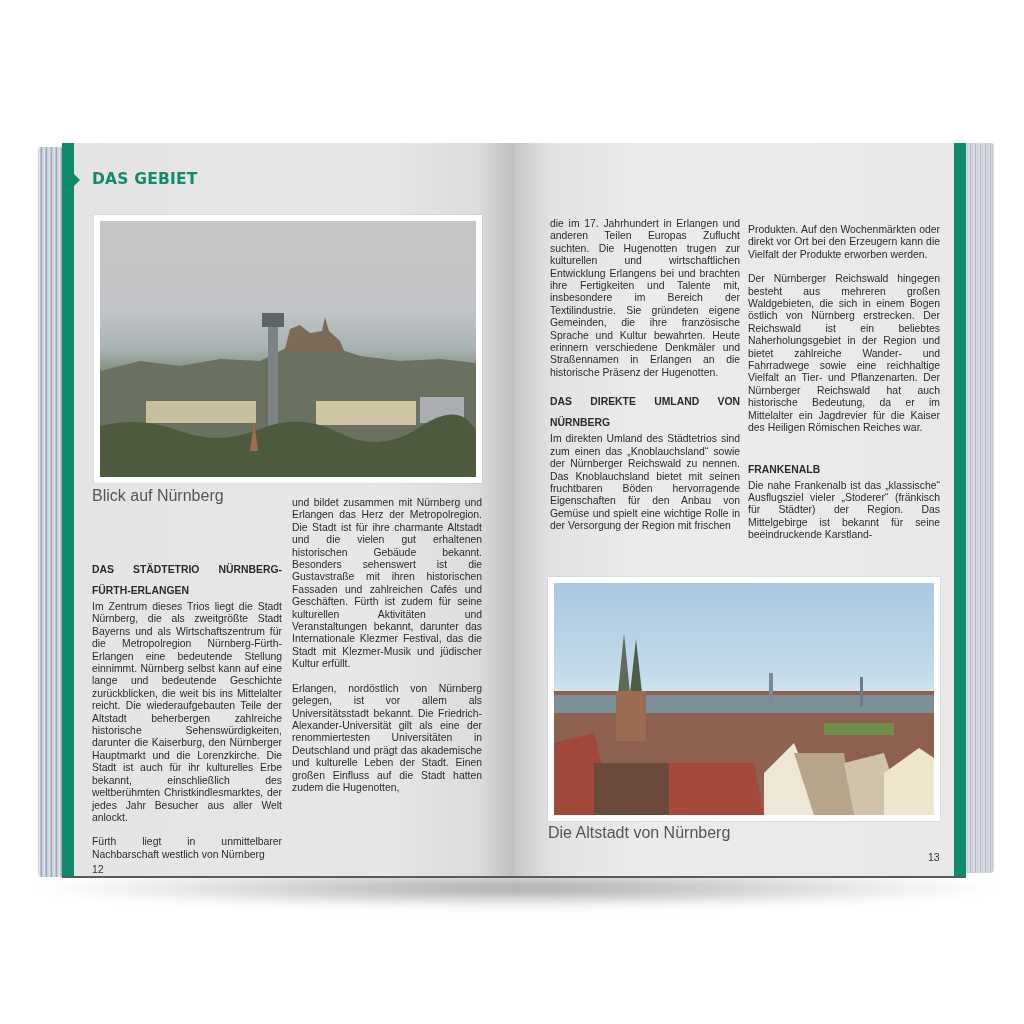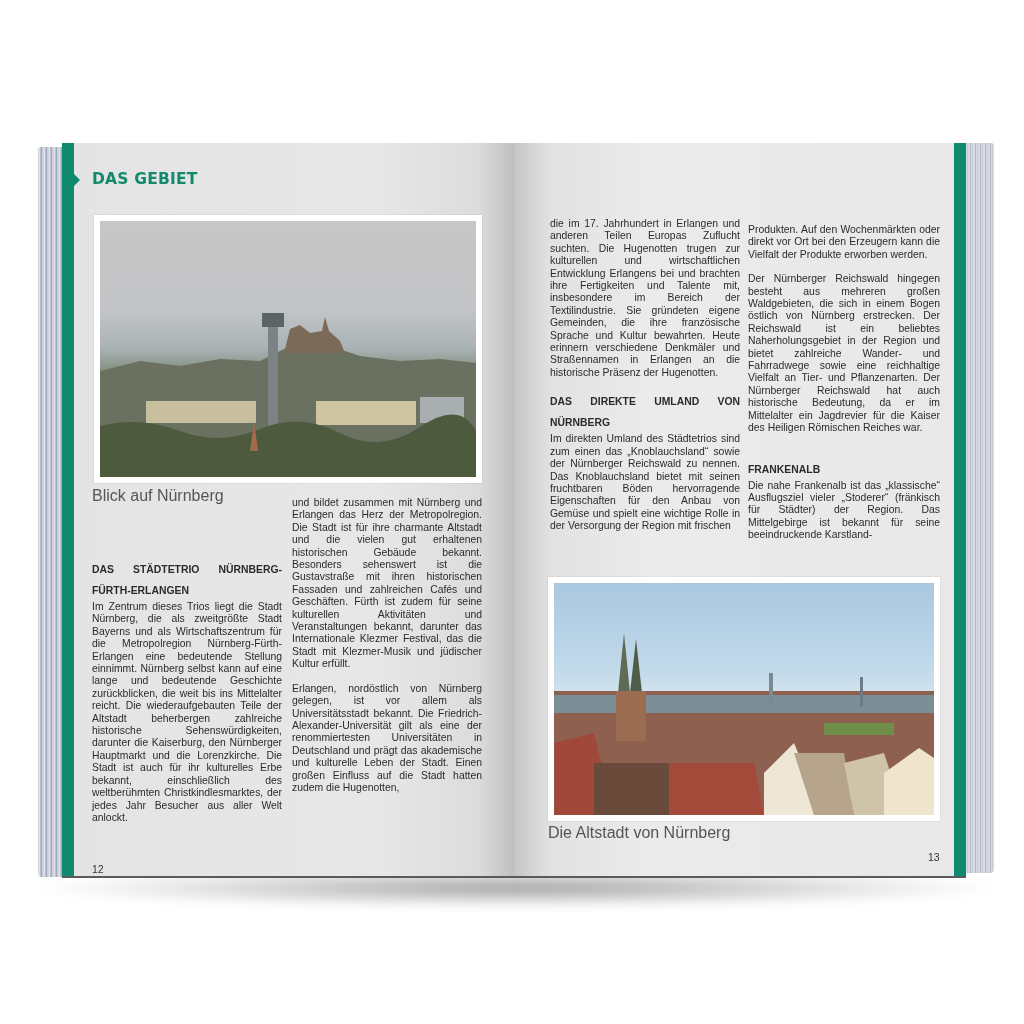--- a/index.html
+++ b/index.html
@@ -121,20 +121,21 @@
         <path d="M0 205 Q40 195 80 210 T160 208 T240 212 T320 206 T376 210 L376 256 L0 256 Z" fill="#4e5a3d"></path>
         <path d="M150 230 L154 200 L158 230 Z" fill="#a26b4d"></path>
       </svg>
     </div>
   </div>
   <div class="caption" style="left:30px; top:344px;">Blick auf Nürnberg</div>
 
   <div class="col" style="left:30px; top:384px; width:190px;margin-top:32px;">
     <h3>DAS STÄDTETRIO NÜRNBERG-FÜRTH-ERLANGEN</h3>
     <p>Im Zentrum dieses Trios liegt die Stadt Nürnberg, die als zweitgrößte Stadt Bayerns und als Wirtschaftszentrum für die Metropolregion Nürnberg-Fürth-Erlangen eine bedeutende Stellung einnimmt. Nürnberg selbst kann auf eine lange und bedeutende Geschichte zurückblicken, die weit bis ins Mittelalter reicht. Die wiederaufgebauten Teile der Altstadt beherbergen zahlreiche historische Sehenswürdigkeiten, darunter die Kaiserburg, den Nürnberger Hauptmarkt und die Lorenzkirche. Die Stadt ist auch für ihr kulturelles Erbe bekannt, einschließlich des weltberühmten Christkindlesmarktes, der jedes Jahr Besucher aus aller Welt anlockt.</p>
+    <p>Fürth liegt in unmittelbarer Nachbarschaft westlich von Nürnberg</p>
   </div>
 
   <div class="col" style="left:230px; top:354px; width:190px;">
     <p>und bildet zusammen mit Nürnberg und Erlangen das Herz der Metropolregion. Die Stadt ist für ihre charmante Altstadt und die vielen gut erhaltenen historischen Gebäude bekannt. Besonders sehenswert ist die Gustavstraße mit ihren historischen Fassaden und zahlreichen Cafés und Geschäften. Fürth ist zudem für seine kulturellen Aktivitäten und Veranstaltungen bekannt, darunter das Internationale Klezmer Festival, das die Stadt mit Klezmer-Musik und jüdischer Kultur erfüllt.</p>
     <p>Erlangen, nordöstlich von Nürnberg gelegen, ist vor allem als Universitätsstadt bekannt. Die Friedrich-Alexander-Universität gilt als eine der renommiertesten Universitäten in Deutschland und prägt das akademische und kulturelle Leben der Stadt. Einen großen Einfluss auf die Stadt hatten zudem die Hugenotten,</p>
   </div>
 
   <div class="page-num" style="left:30px; top:720px;">12</div>
 </div>
 

